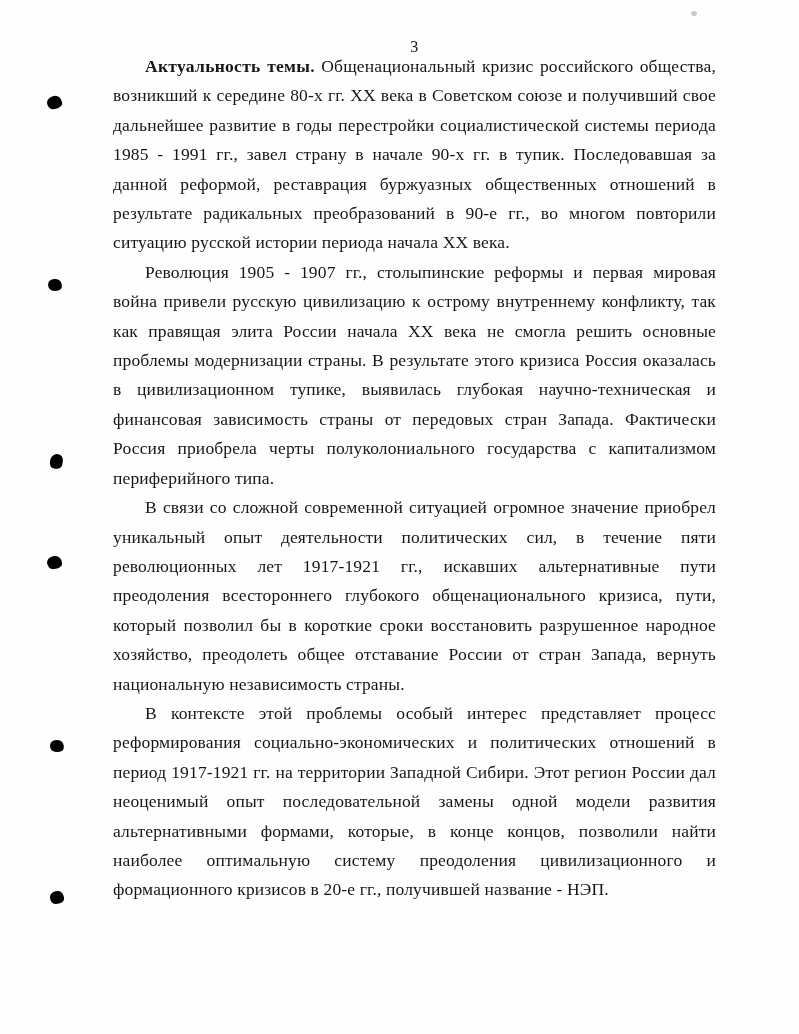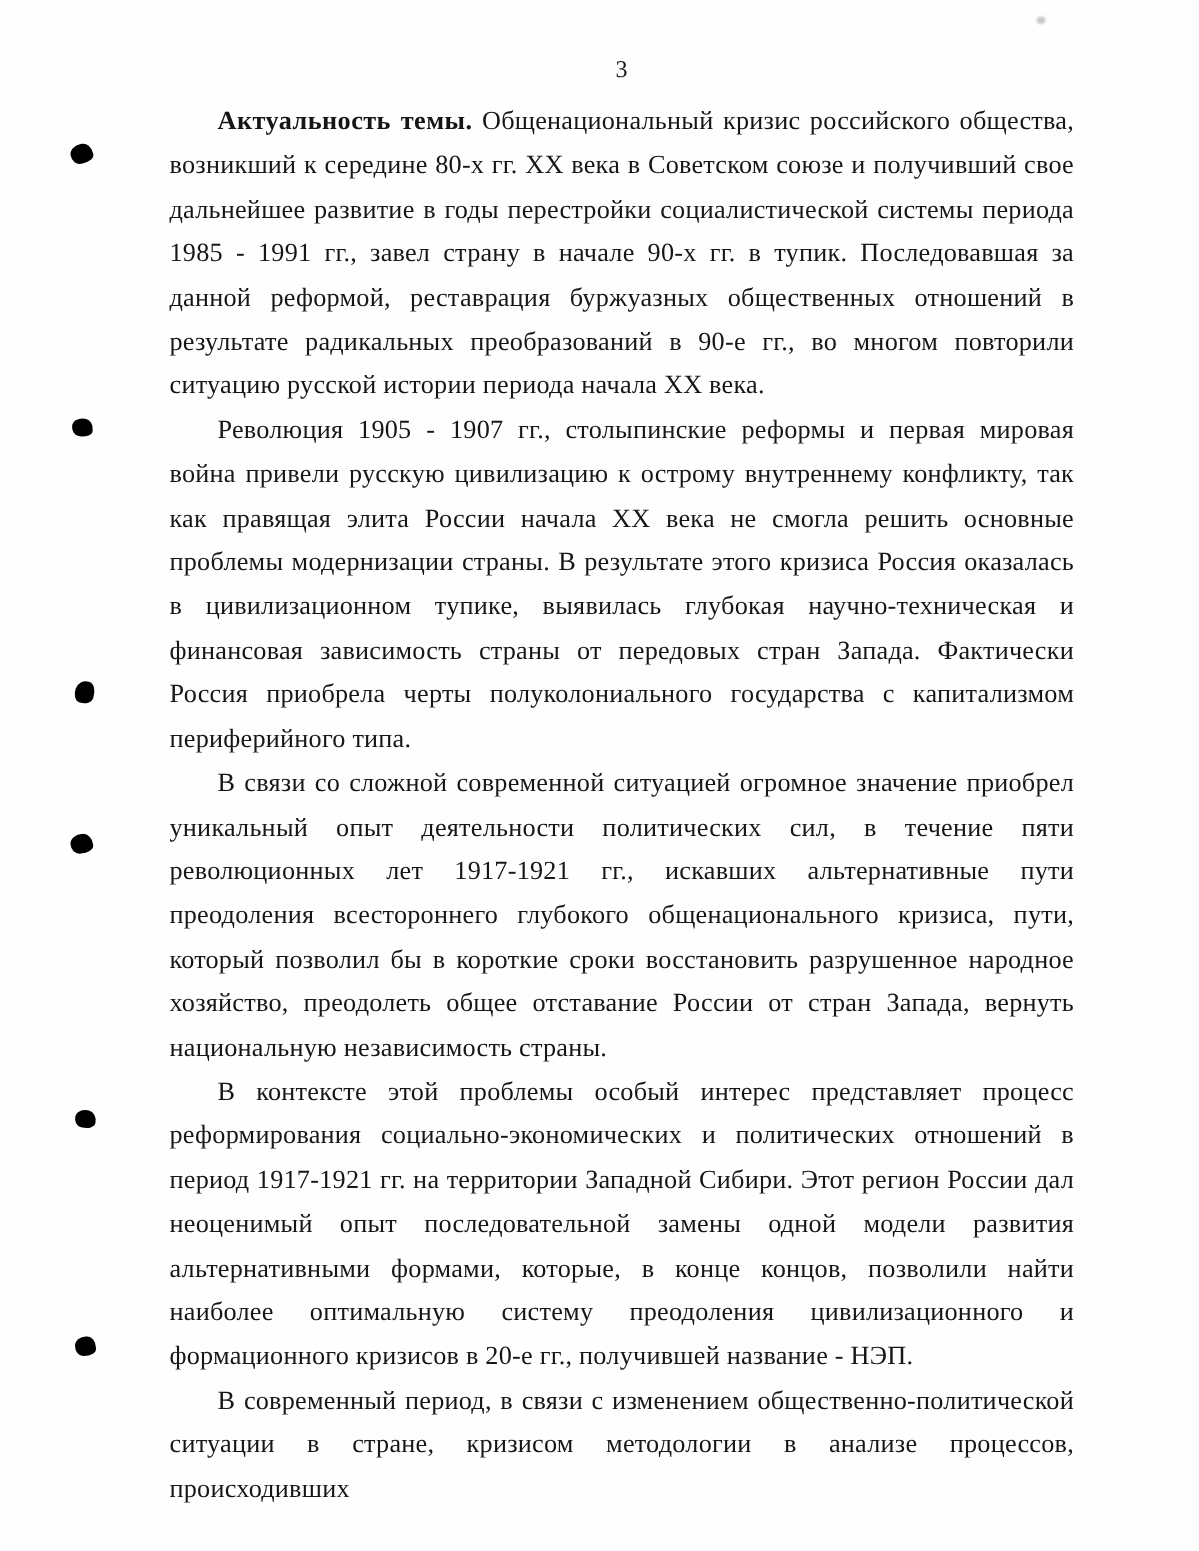--- a/index.html
+++ b/index.html
@@ -20,21 +20,21 @@
     position: absolute;
     top: 38px;
     left: 113px;
     width: 603px;
     text-align: center;
     font-size: 16px;
     letter-spacing: 0.5px;
   }
   .text-block {
     position: absolute;
-    top: 66px;
+    top: 52px;
     left: 113px;
     width: 603px;
     font-size: 17.5px;
     line-height: 29.4px;
     text-align: justify;
     letter-spacing: 0.15px;
   }
   .text-block p {
     margin: 0;
     text-indent: 32px;
@@ -64,21 +64,20 @@
 
   <div class="text-block">
     <p><span class="lead">Актуальность темы.</span><span> Общенациональный кризис российского общества, возникший к середине 80-х гг. XX века в Советском союзе и получивший свое дальнейшее развитие в годы перестройки социалистической системы периода 1985 - 1991 гг., завел страну в начале 90-х гг. в тупик. Последовавшая за данной реформой, реставрация буржуазных общественных отношений в результате радикальных преобразований в 90-е гг., во многом повторили ситуацию русской истории периода начала XX века.</span></p>
 
     <p>Революция 1905 - 1907 гг., столыпинские реформы и первая мировая война привели русскую цивилизацию к острому внутреннему конфликту, так как правящая элита России начала XX века не смогла решить основные проблемы модернизации страны. В результате этого кризиса Россия оказалась в цивилизационном тупике, выявилась глубокая научно-техническая и финансовая зависимость страны от передовых стран Запада. Фактически Россия приобрела черты полуколониального государства с капитализмом периферийного типа.</p>
 
     <p>В связи со сложной современной ситуацией огромное значение приобрел уникальный опыт деятельности политических сил, в течение пяти революционных лет 1917-1921 гг., искавших альтернативные пути преодоления всестороннего глубокого общенационального кризиса, пути, который позволил бы в короткие сроки восстановить разрушенное народное хозяйство, преодолеть общее отставание России от стран Запада, вернуть национальную независимость страны.</p>
 
     <p>В контексте этой проблемы особый интерес представляет процесс реформирования социально-экономических и политических отношений в период 1917-1921 гг. на территории Западной Сибири. Этот регион России дал неоценимый опыт последовательной замены одной модели развития альтернативными формами, которые, в конце концов, позволили найти наиболее оптимальную систему преодоления цивилизационного и формационного кризисов в 20-е гг., получившей название - НЭП.</p>
 
-    <p>В современный период, в связи с изменением общественно-политической ситуации в стране, кризисом методологии в анализе процессов, происходивших</p>
   </div>
 
   <div>
       <div class="blob" style="left: 47px; top: 96px; width: 15px; height: 13px; background: rgb(0, 0, 0); transform: rotate(-10deg);"></div>
       <div class="blob" style="left: 48px; top: 279px; width: 14px; height: 12px; background: rgb(0, 0, 0); transform: rotate(8deg);"></div>
       <div class="blob" style="left: 50px; top: 454px; width: 13px; height: 15px; background: rgb(0, 0, 0); transform: rotate(18deg);"></div>
       <div class="blob" style="left: 47px; top: 556px; width: 15px; height: 13px; background: rgb(0, 0, 0); transform: rotate(-5deg);"></div>
       <div class="blob" style="left: 50px; top: 740px; width: 14px; height: 12px; background: rgb(0, 0, 0); transform: rotate(12deg);"></div>
       <div class="blob" style="left: 50px; top: 891px; width: 14px; height: 13px; background: rgb(0, 0, 0); transform: rotate(0deg);"></div>
       <div class="faint-dot" style="left: 691px; top: 11px; width: 6px; height: 5px; background: rgb(201, 201, 201);"></div>

